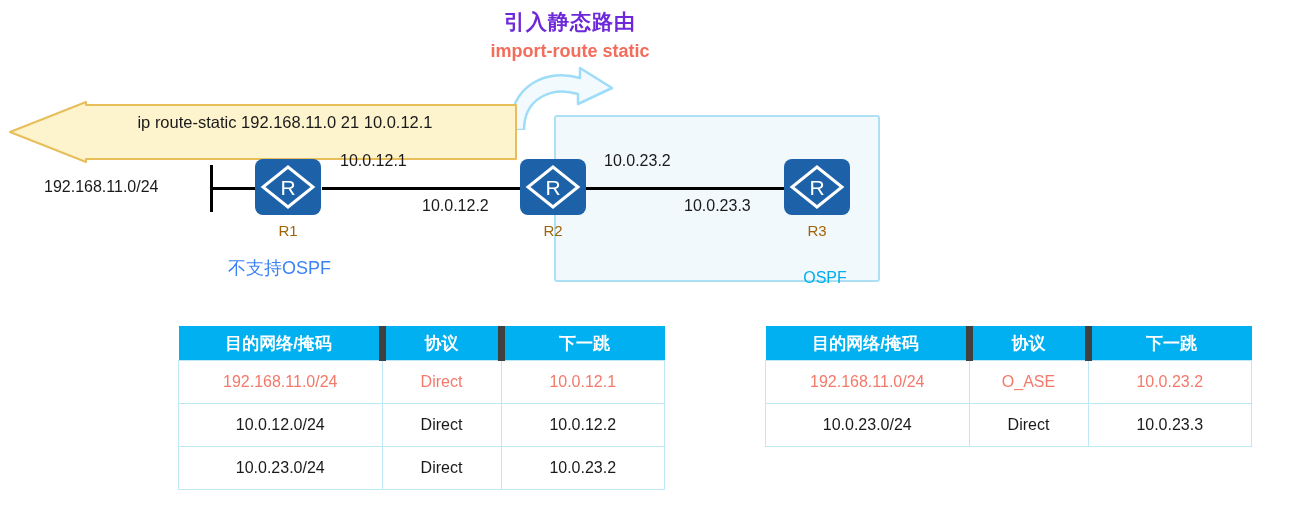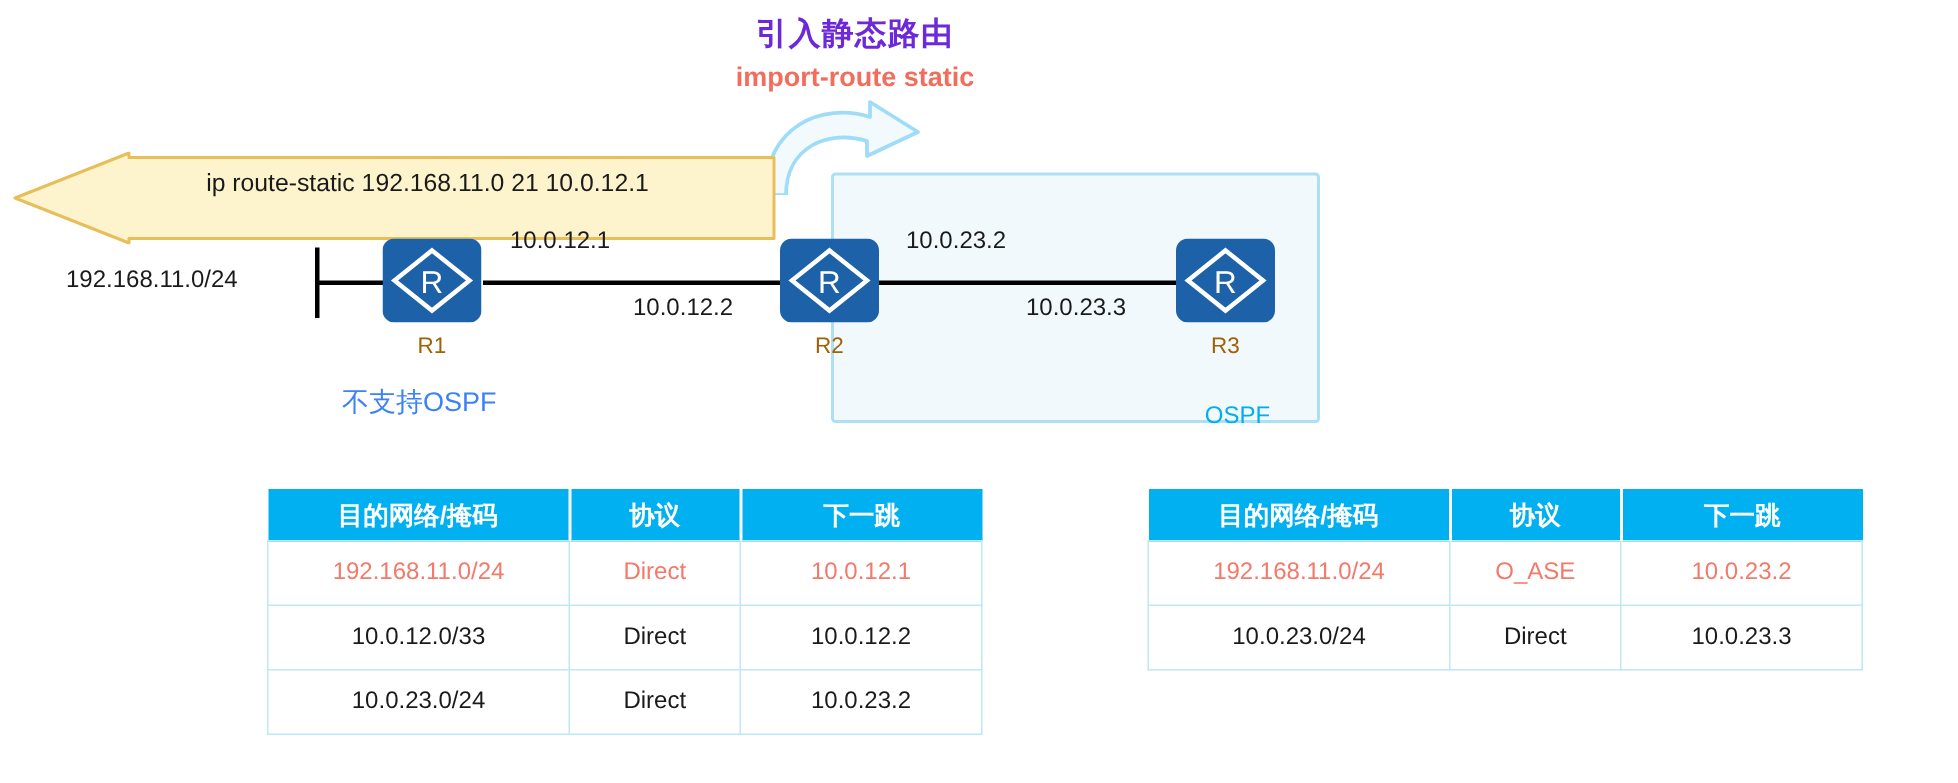--- a/index.html
+++ b/index.html
@@ -79,21 +79,21 @@
 
   table.routing-table{
     position:absolute;border-collapse:collapse;
     table-layout:fixed;background:#ffffff;border-radius:24px;
   }
   #r2-routing-table{left:178px;top:326px;width:472px;}
   #r3-routing-table{left:765px;top:326px;width:472px;}
   table.routing-table th{
     background:#00B0F0;color:#ffffff;font-size:17px;font-weight:bold;
     height:34px;padding:0;text-align:center;
-    border-left:2px solid #404040;border-right:2px solid #ffffff;
+    border-left:7px solid #404040;border-right:2px solid #ffffff;
   }
   table.routing-table th:first-child{border-left:none;}
   table.routing-table th:last-child{border-right:none;}
   table.routing-table td{
     font-size:16px;height:42px;padding:0;text-align:center;
     color:#1a1a1a;border:1px solid #BEE7F7;
   }
   table.routing-table tr.row-highlight td{color:#F4796A;}
   .col-dest{width:200px;}
   .col-proto{width:112px;}
@@ -170,21 +170,21 @@
       <th class="col-nexthop">下一跳</th>
     </tr>
   </thead>
   <tbody>
     <tr class="row-highlight">
       <td>192.168.11.0/24</td>
       <td>Direct</td>
       <td>10.0.12.1</td>
     </tr>
     <tr>
-      <td>10.0.12.0/33</td>
+      <td>10.0.12.0/24</td>
       <td>Direct</td>
       <td>10.0.12.2</td>
     </tr>
     <tr>
       <td>10.0.23.0/24</td>
       <td>Direct</td>
       <td>10.0.23.2</td>
     </tr>
   </tbody>
 </table>

